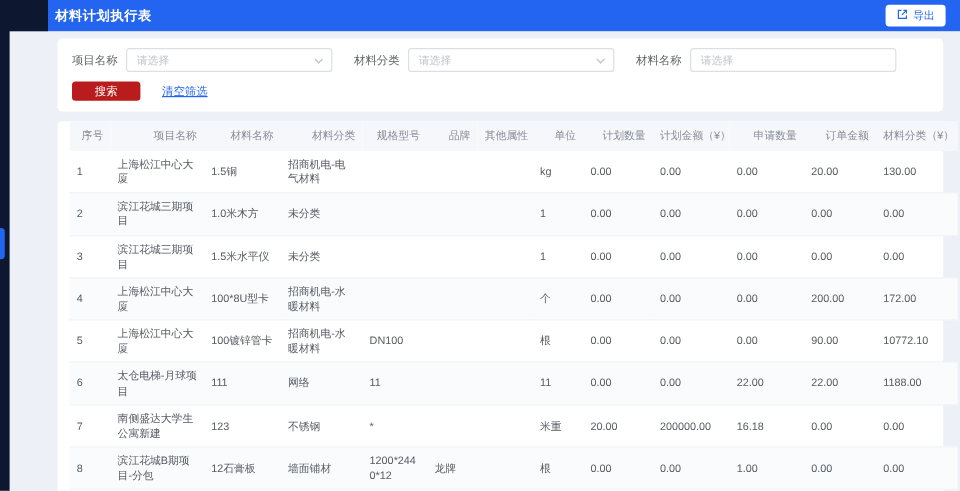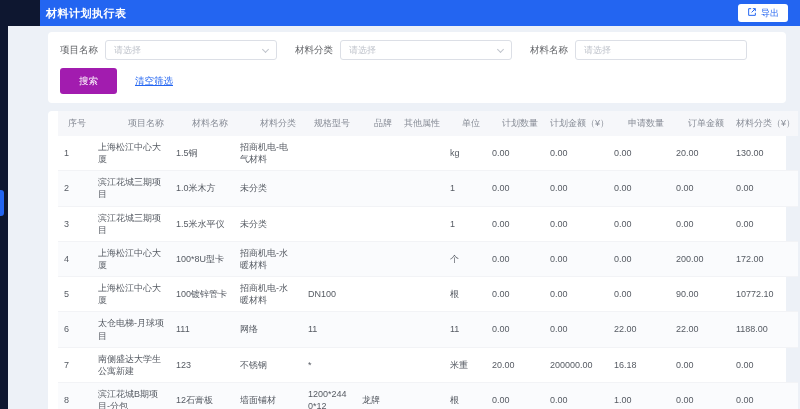--- a/index.html
+++ b/index.html
@@ -27,21 +27,21 @@
   .f-label { font-size:9.5px; color:#606266; white-space:nowrap; }
   .select { width:172px; height:20px; border:1px solid #dcdfe6; border-radius:3px; background:#fff;
     display:flex; align-items:center; justify-content:space-between; padding:0 8px; cursor:pointer; }
   .ph { color:#c0c4cc; font-size:9px; }
   .chev { width:5px; height:5px; border-right:1px solid #c0c4cc; border-bottom:1px solid #c0c4cc;
     transform:rotate(45deg); margin-top:-2px; }
   .text-input { width:172px; height:20px; border:1px solid #dcdfe6; border-radius:3px; padding:0 8px;
     font-size:9px; color:#606266; font-family:inherit; }
   .text-input::placeholder { color:#c0c4cc; }
   .actions-row { margin-top:8px; display:flex; align-items:center; gap:18px; }
-  .search-btn { background:#a21caf; color:#fff; border:none; border-radius:3px; height:26px;
+  .search-btn { background:#b91c1c; color:#fff; border:none; border-radius:3px; height:16px;
     padding:0 19px; font-size:9.5px; cursor:pointer; font-family:inherit; }
   .clear-link { color:#2365f1; font-size:9.5px; background:none; border:none; cursor:pointer; font-family:inherit;text-decoration:underline; }
 
   
   .table-card { margin-top:8px; background:#fff; border-radius:4px; padding:0 10px 4px; }
   table { width:100%; border-collapse:collapse; table-layout:fixed; }
   th { background:#f6f7fa; color:#878c96; font-weight:500; text-align:right; font-size:9px;
     padding:6px 6px; white-space:nowrap; overflow:hidden; }
   td { color:#565b63; font-size:9px; padding:5px 6px; border-bottom:1px solid #f2f3f6;
     word-break:break-all; line-height:1.35; vertical-align:middle; }

